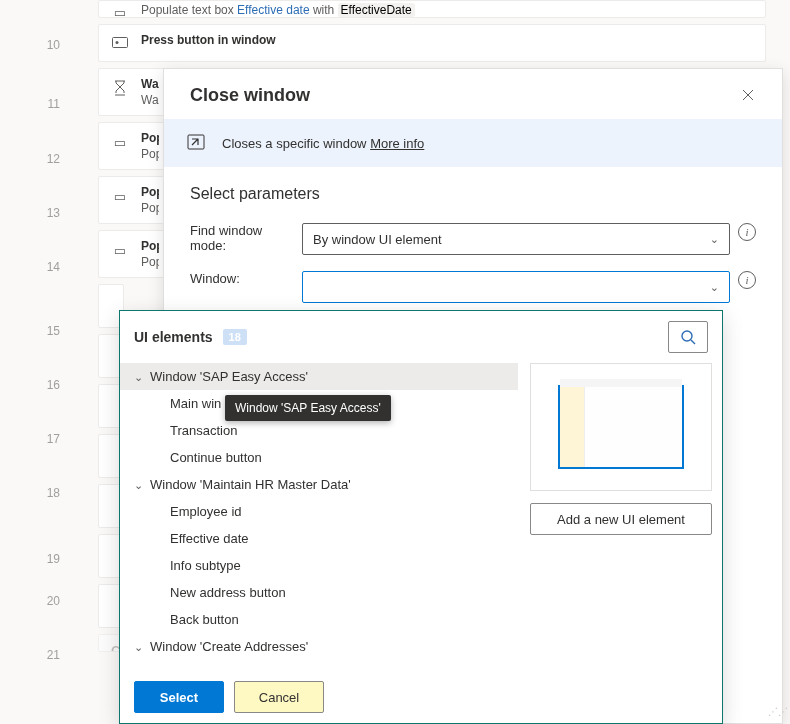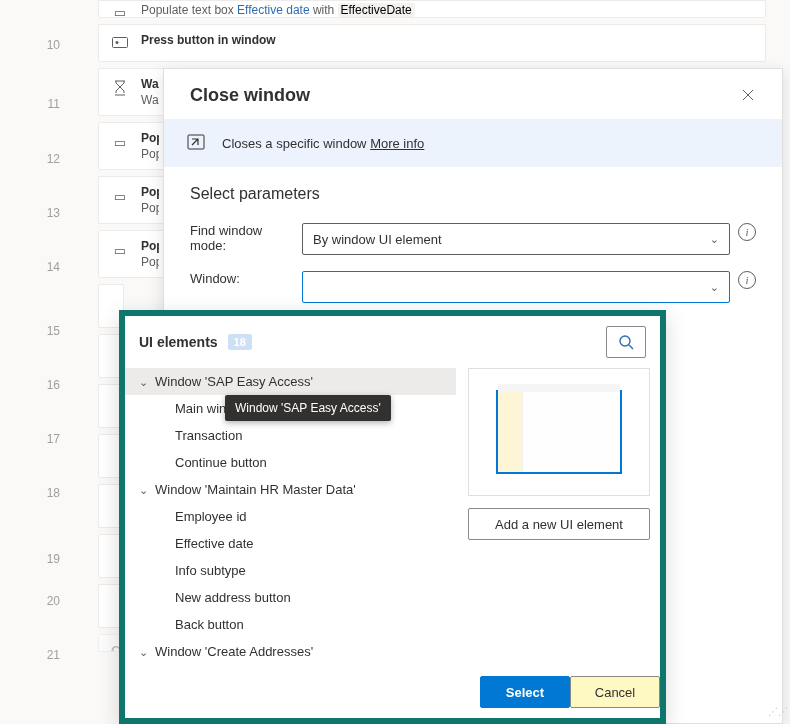--- a/index.html
+++ b/index.html
@@ -158,24 +158,24 @@
     font-style: italic;
     font-family: Georgia, serif;
     cursor: pointer;
   }
 
   
   .picker {
     position: absolute;
     top: 310px;
     left: 119px;
-    width: 547px;
+    width: 604px;
     height: 414px;
     background: #fff;
-    border: 6px solid #0f766e;
+    border: 1px solid #0f766e;
     box-shadow: 0 6px 20px rgba(0,0,0,.15);
     display: flex;
     flex-direction: column;
   }
   .picker-top {
     display: flex;
     align-items: center;
     padding: 10px 14px;
     gap: 10px;
   }
@@ -291,22 +291,22 @@
     color: #fff;
     font-size: 12px;
     padding: 6px 10px;
     border-radius: 2px;
     pointer-events: none;
     z-index: 50;
     box-shadow: 0 2px 6px rgba(0,0,0,.3);
   }
   .picker-footer {
     display: flex;
-    justify-content: flex-end;
-    padding: 10px 0;
+    gap: 10px;
+    padding: 10px 14px;
     
   }
   .btn {
     height: 32px;
     min-width: 90px;
     padding: 0 16px;
     border: 1px solid #8a8886;
     border-radius: 2px;
     background: #fef9c3;
     display: inline-flex;

